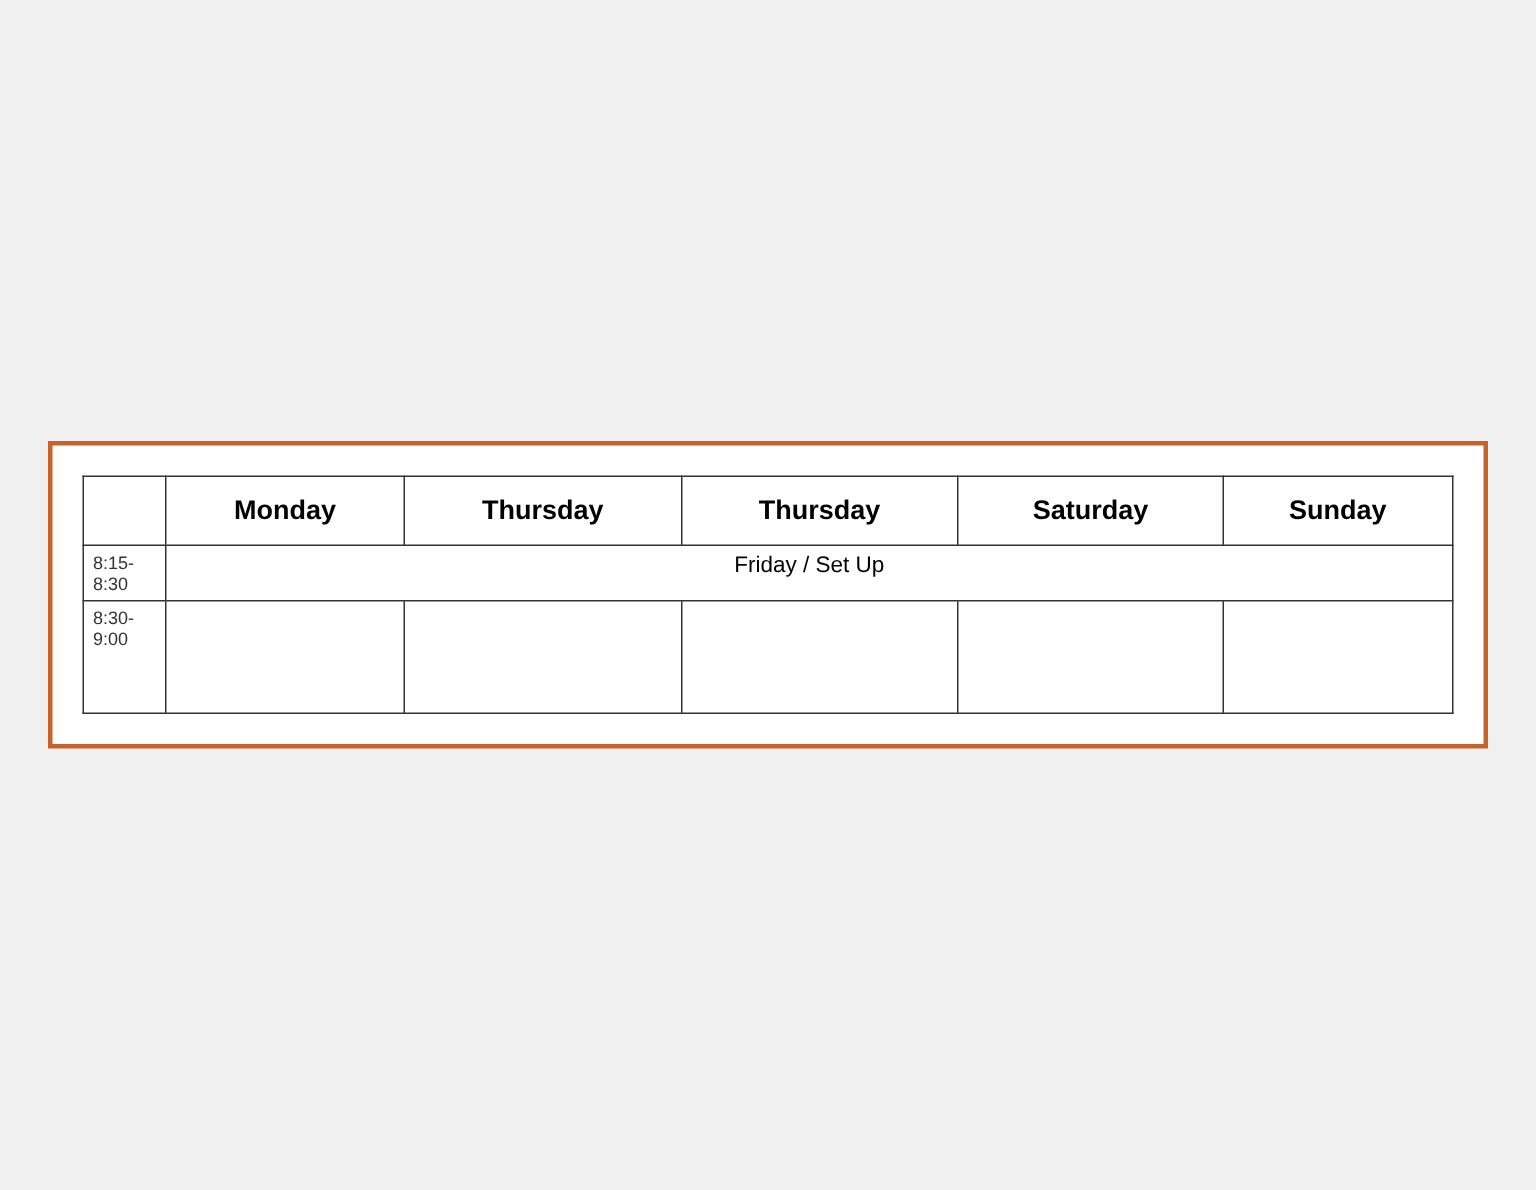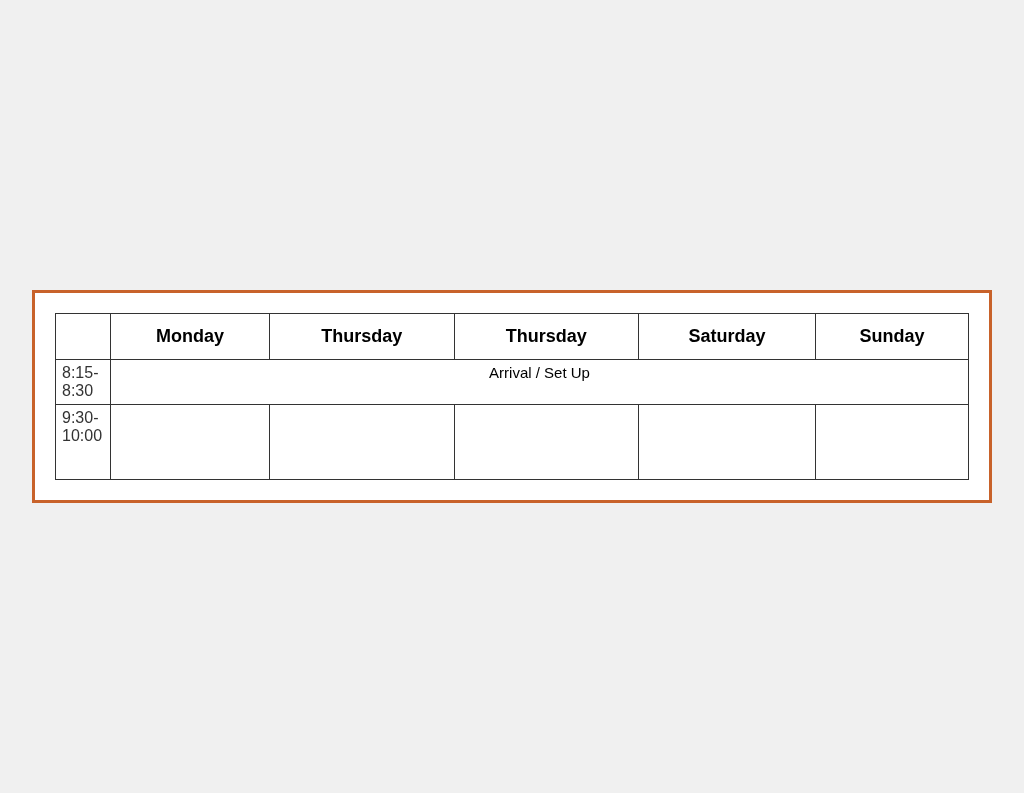--- a/index.html
+++ b/index.html
@@ -39,21 +39,21 @@
 
     .schedule-table th {
       font-weight: bold;
       font-size: 18px;
       text-align: center;
       padding: 12px 6px;
       background: white;
     }
 
     .time-cell {
-      font-size: 16px;
+      font-size: 12px;
       color: #333;
       white-space: nowrap;
       width: 55px;
       vertical-align: top;
       padding-top: 6px;
     }
 
     .arrival-cell {
       text-align: center;
       font-size: 15px;
@@ -83,31 +83,31 @@
         <th>Thursday</th>
         <th>Thursday</th>
         <th>Saturday</th>
         <th>Sunday</th>
       </tr>
     </thead>
     <tbody>
 
       <tr>
         <td class="time-cell">8:15-<br>8:30</td>
-        <td class="arrival-cell" colspan="5">Arrival / Set Up</td>
+        <td class="arrival-cell" colspan="5">Friday / Set Up</td>
       </tr>
 
-
-
       <tr>
-        <td class="time-cell">9:30-<br>10:00</td>
+        <td class="time-cell">8:30-<br>9:00</td>
         <td class="day-cell"></td>
         <td class="day-cell"></td>
         <td class="day-cell"></td>
         <td class="day-cell"></td>
         <td class="day-cell"></td>
       </tr>
 
 
 
+
+
     </tbody>
   </table>
 </div>
 
 </body></html>

